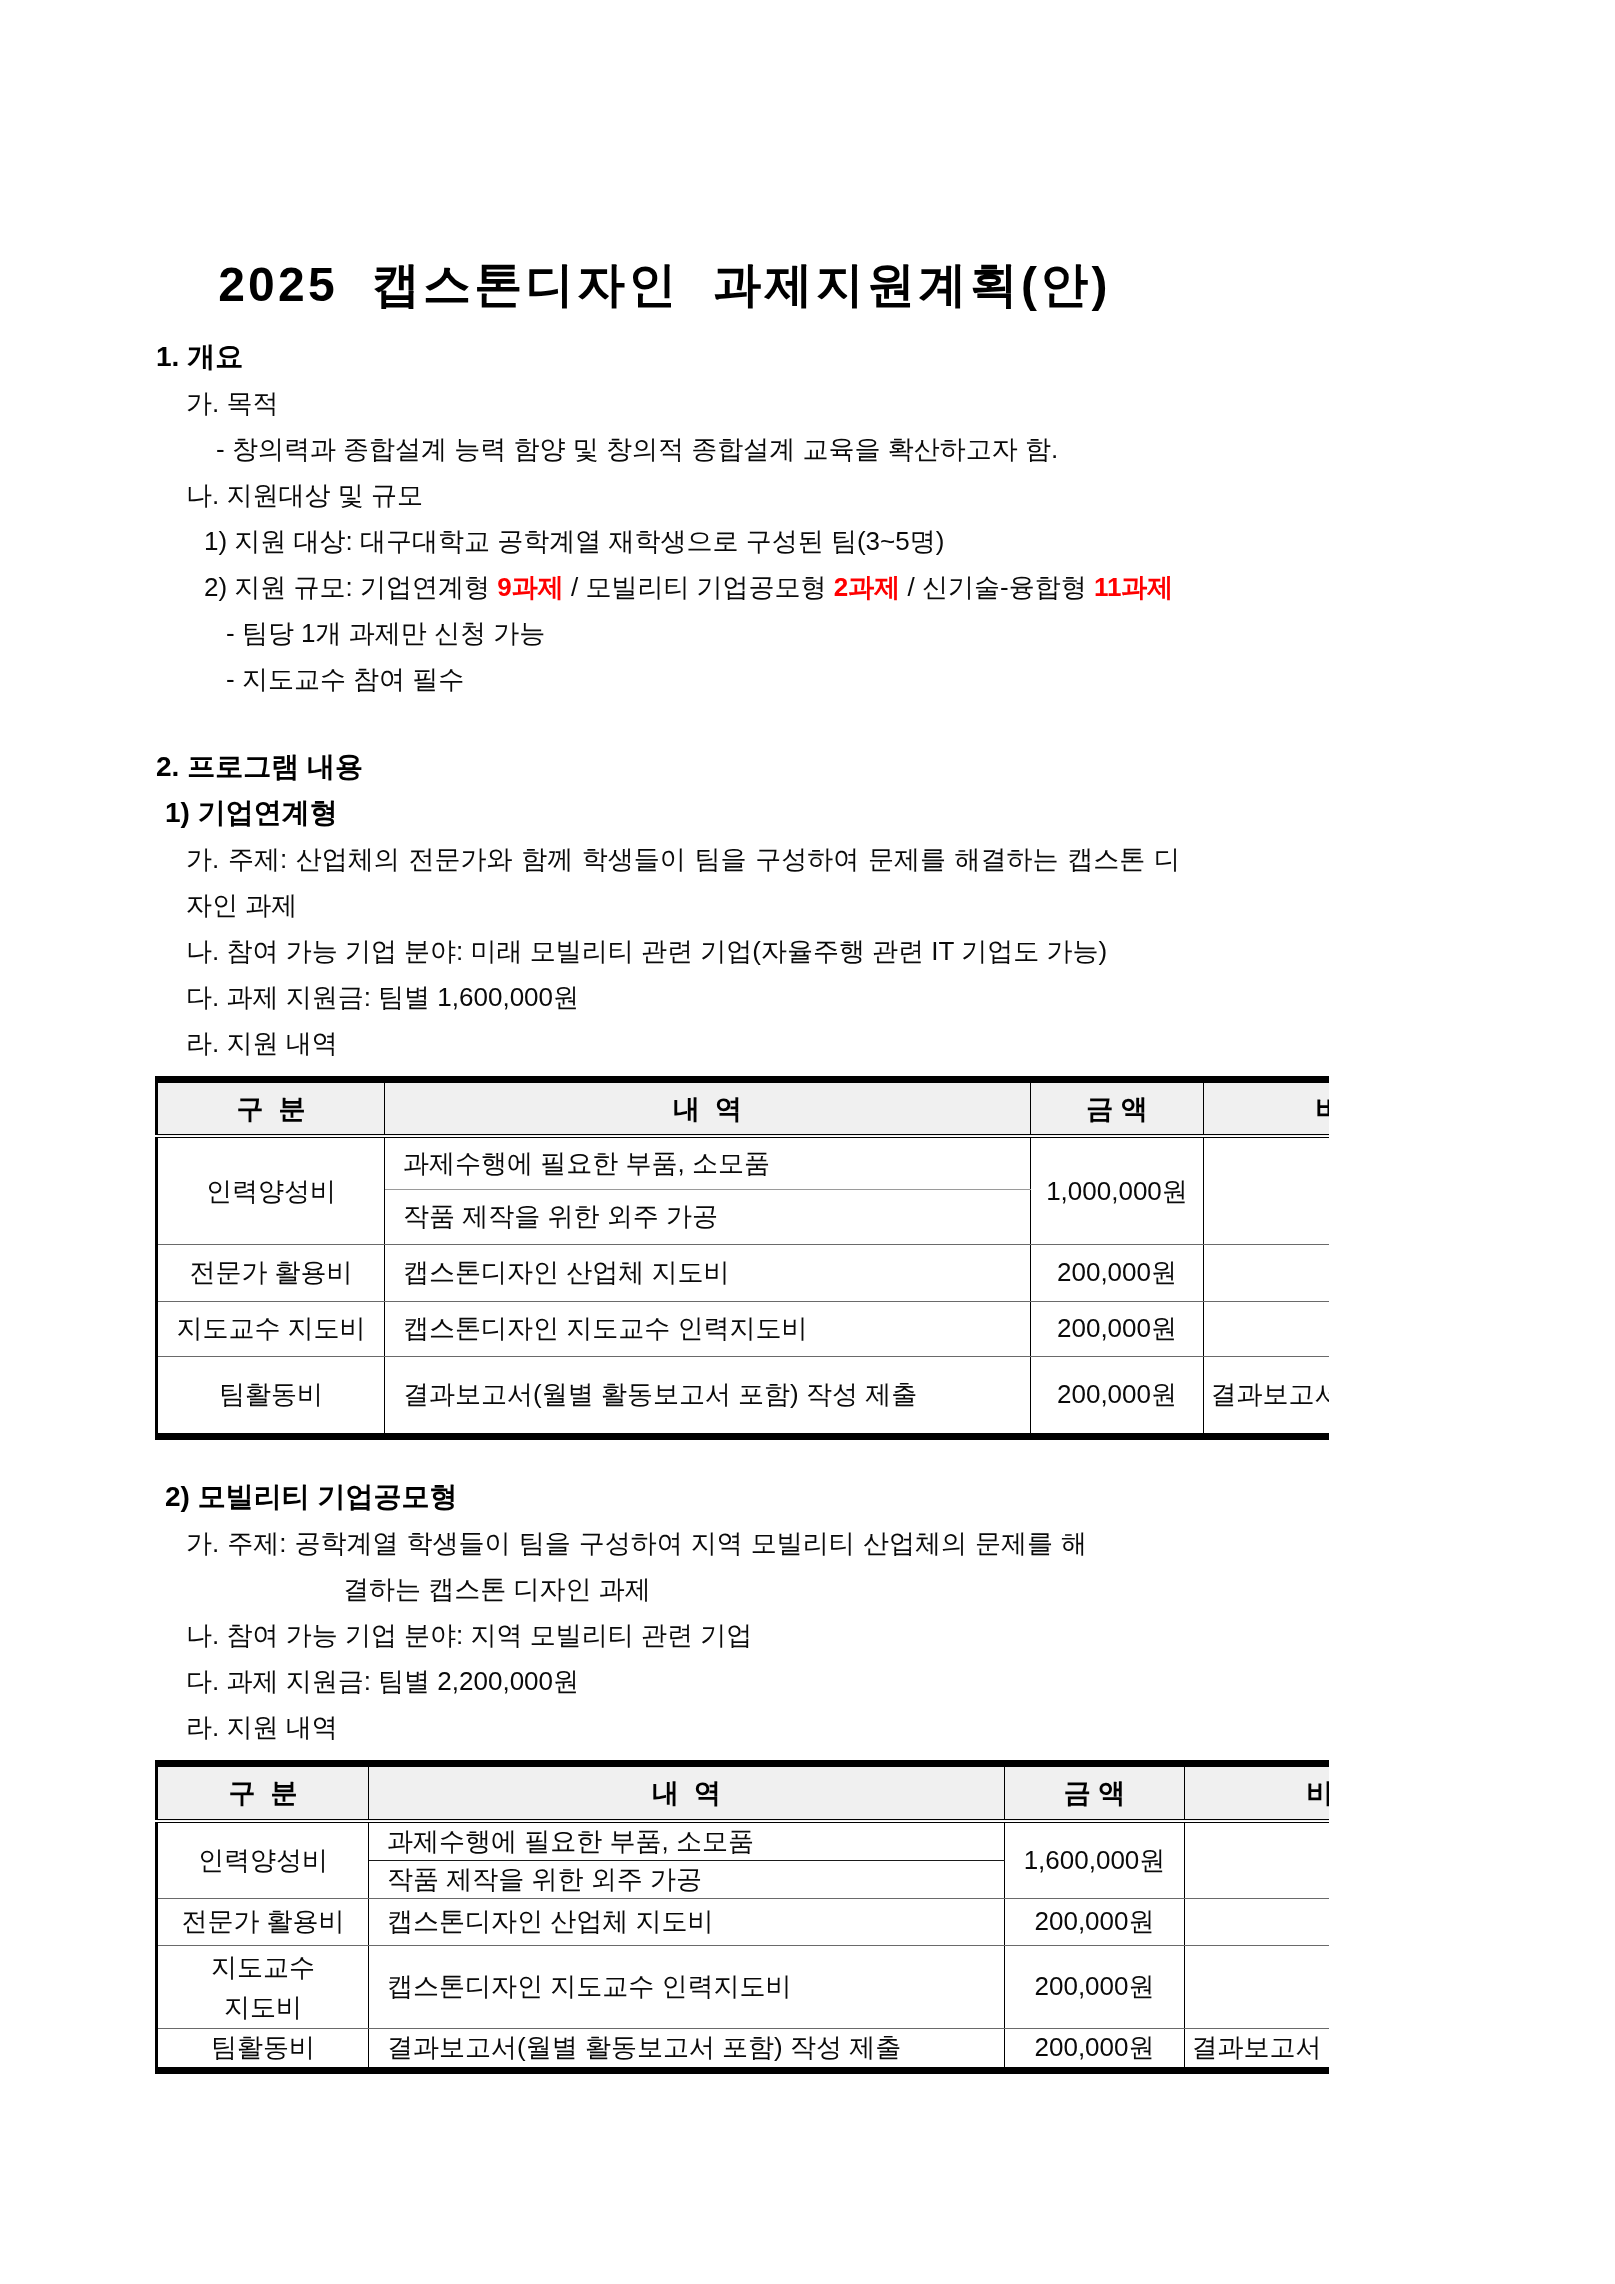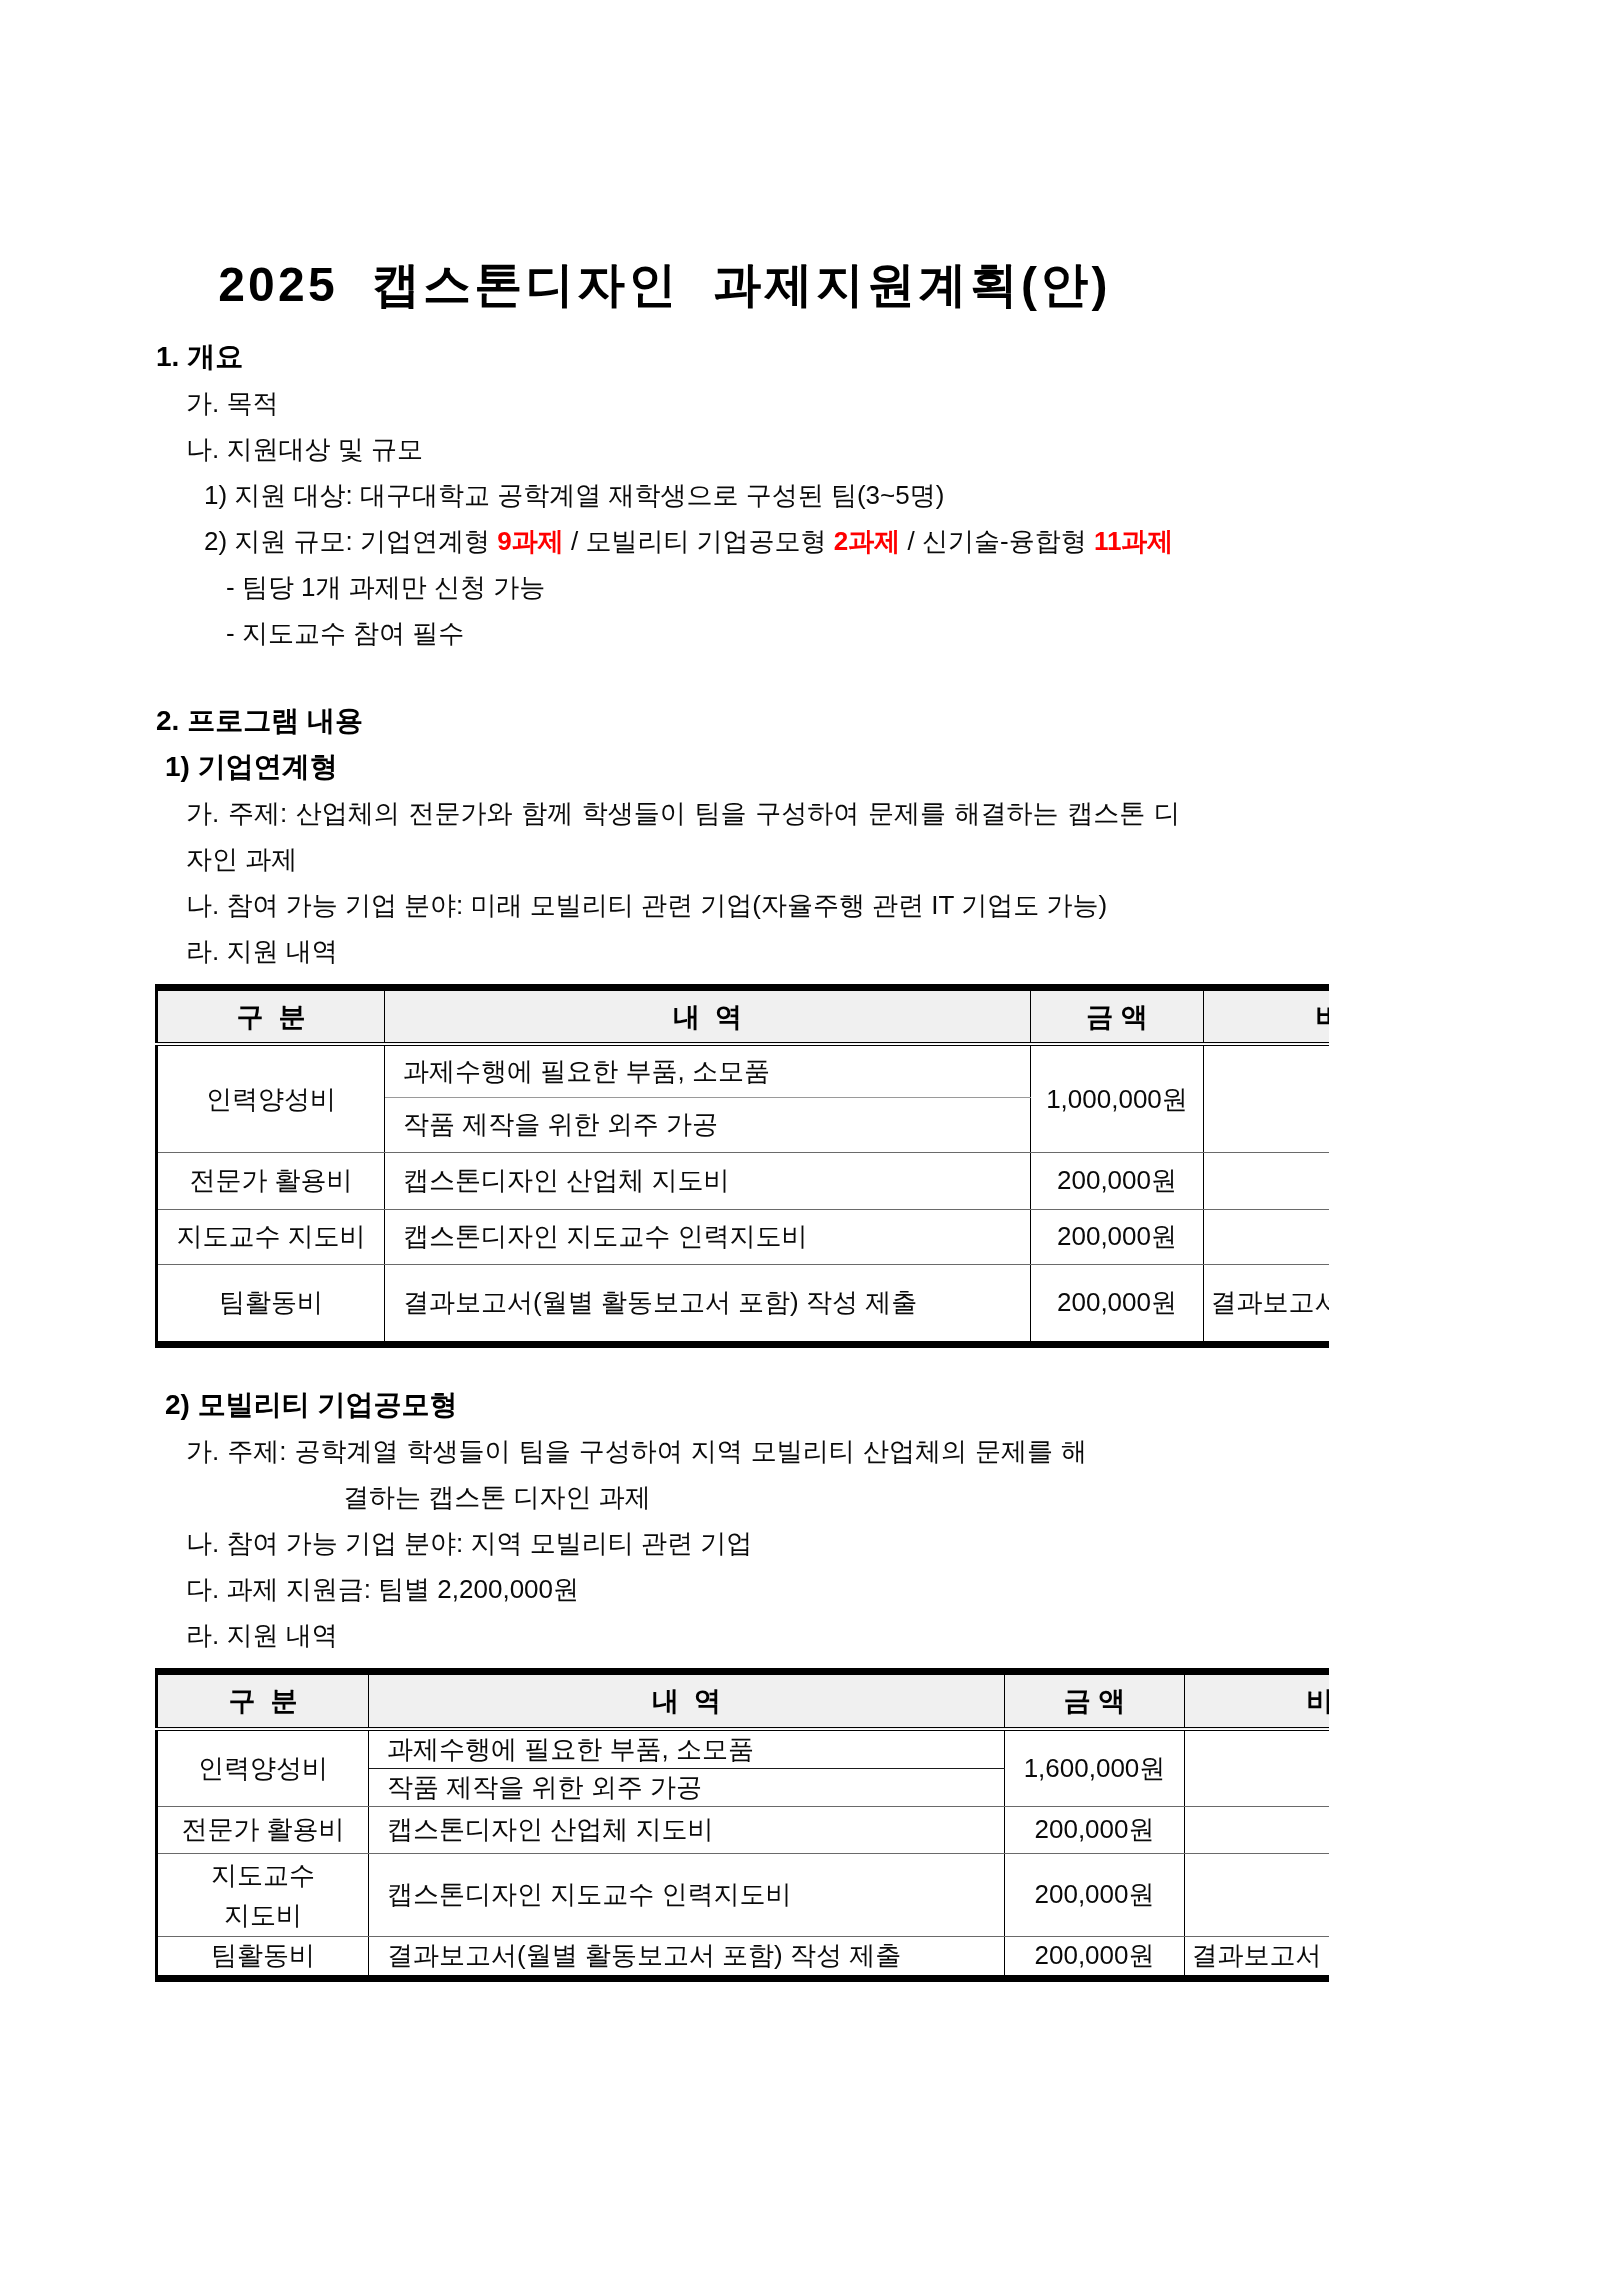--- a/index.html
+++ b/index.html
@@ -100,33 +100,35 @@
 </style>
 </head>
 <body>
 
 <div class="page">
 
   <h1 class="doc-title">2025 캡스톤디자인 과제지원계획(안)</h1>
 
   <div class="line h0 i0 gap-title">1. 개요</div>
   <div class="line i1">가. 목적</div>
+  <div class="line i2d">- 창의력과 종합설계 능력 함양 및 창의적 종합설계 교육을 확산하고자 함.</div>
   <div class="line i1">나. 지원대상 및 규모</div>
   <div class="line i2n">1) 지원 대상: 대구대학교 공학계열 재학생으로 구성된 팀(3~5명)</div>
   <div class="line i2n">
     <span>2) 지원 규모: 기업연계형 </span><span class="red">9과제</span><span> / 모빌리티 기업공모형 </span><span class="red">2과제</span><span> / 신기술-융합형 </span><span class="red">11과제</span>
   </div>
   <div class="line i3">- 팀당 1개 과제만 신청 가능</div>
   <div class="line i3">- 지도교수 참여 필수</div>
 
   <div class="line h0 i0 gap-sec">2. 프로그램 내용</div>
 
   <div class="line hsub isub">1) 기업연계형</div>
   <div class="line i1">가. 주제: 산업체의 전문가와 함께 학생들이 팀을 구성하여 문제를 해결하는 캡스톤 디자인 과제</div>
   <div class="line i1">나. 참여 가능 기업 분야: 미래 모빌리티 관련 기업(자율주행 관련 IT 기업도 가능)</div>
+  <div class="line i1">다. 과제 지원금: 팀별 1,600,000원</div>
   <div class="line i1">라. 지원 내역</div>
 
   <table class="support t1">
     <colgroup>
       <col style="width:228px">
         <col style="width:646px">
         <col style="width:173px">
         <col style="width:286px">
     </colgroup>
     <thead>

